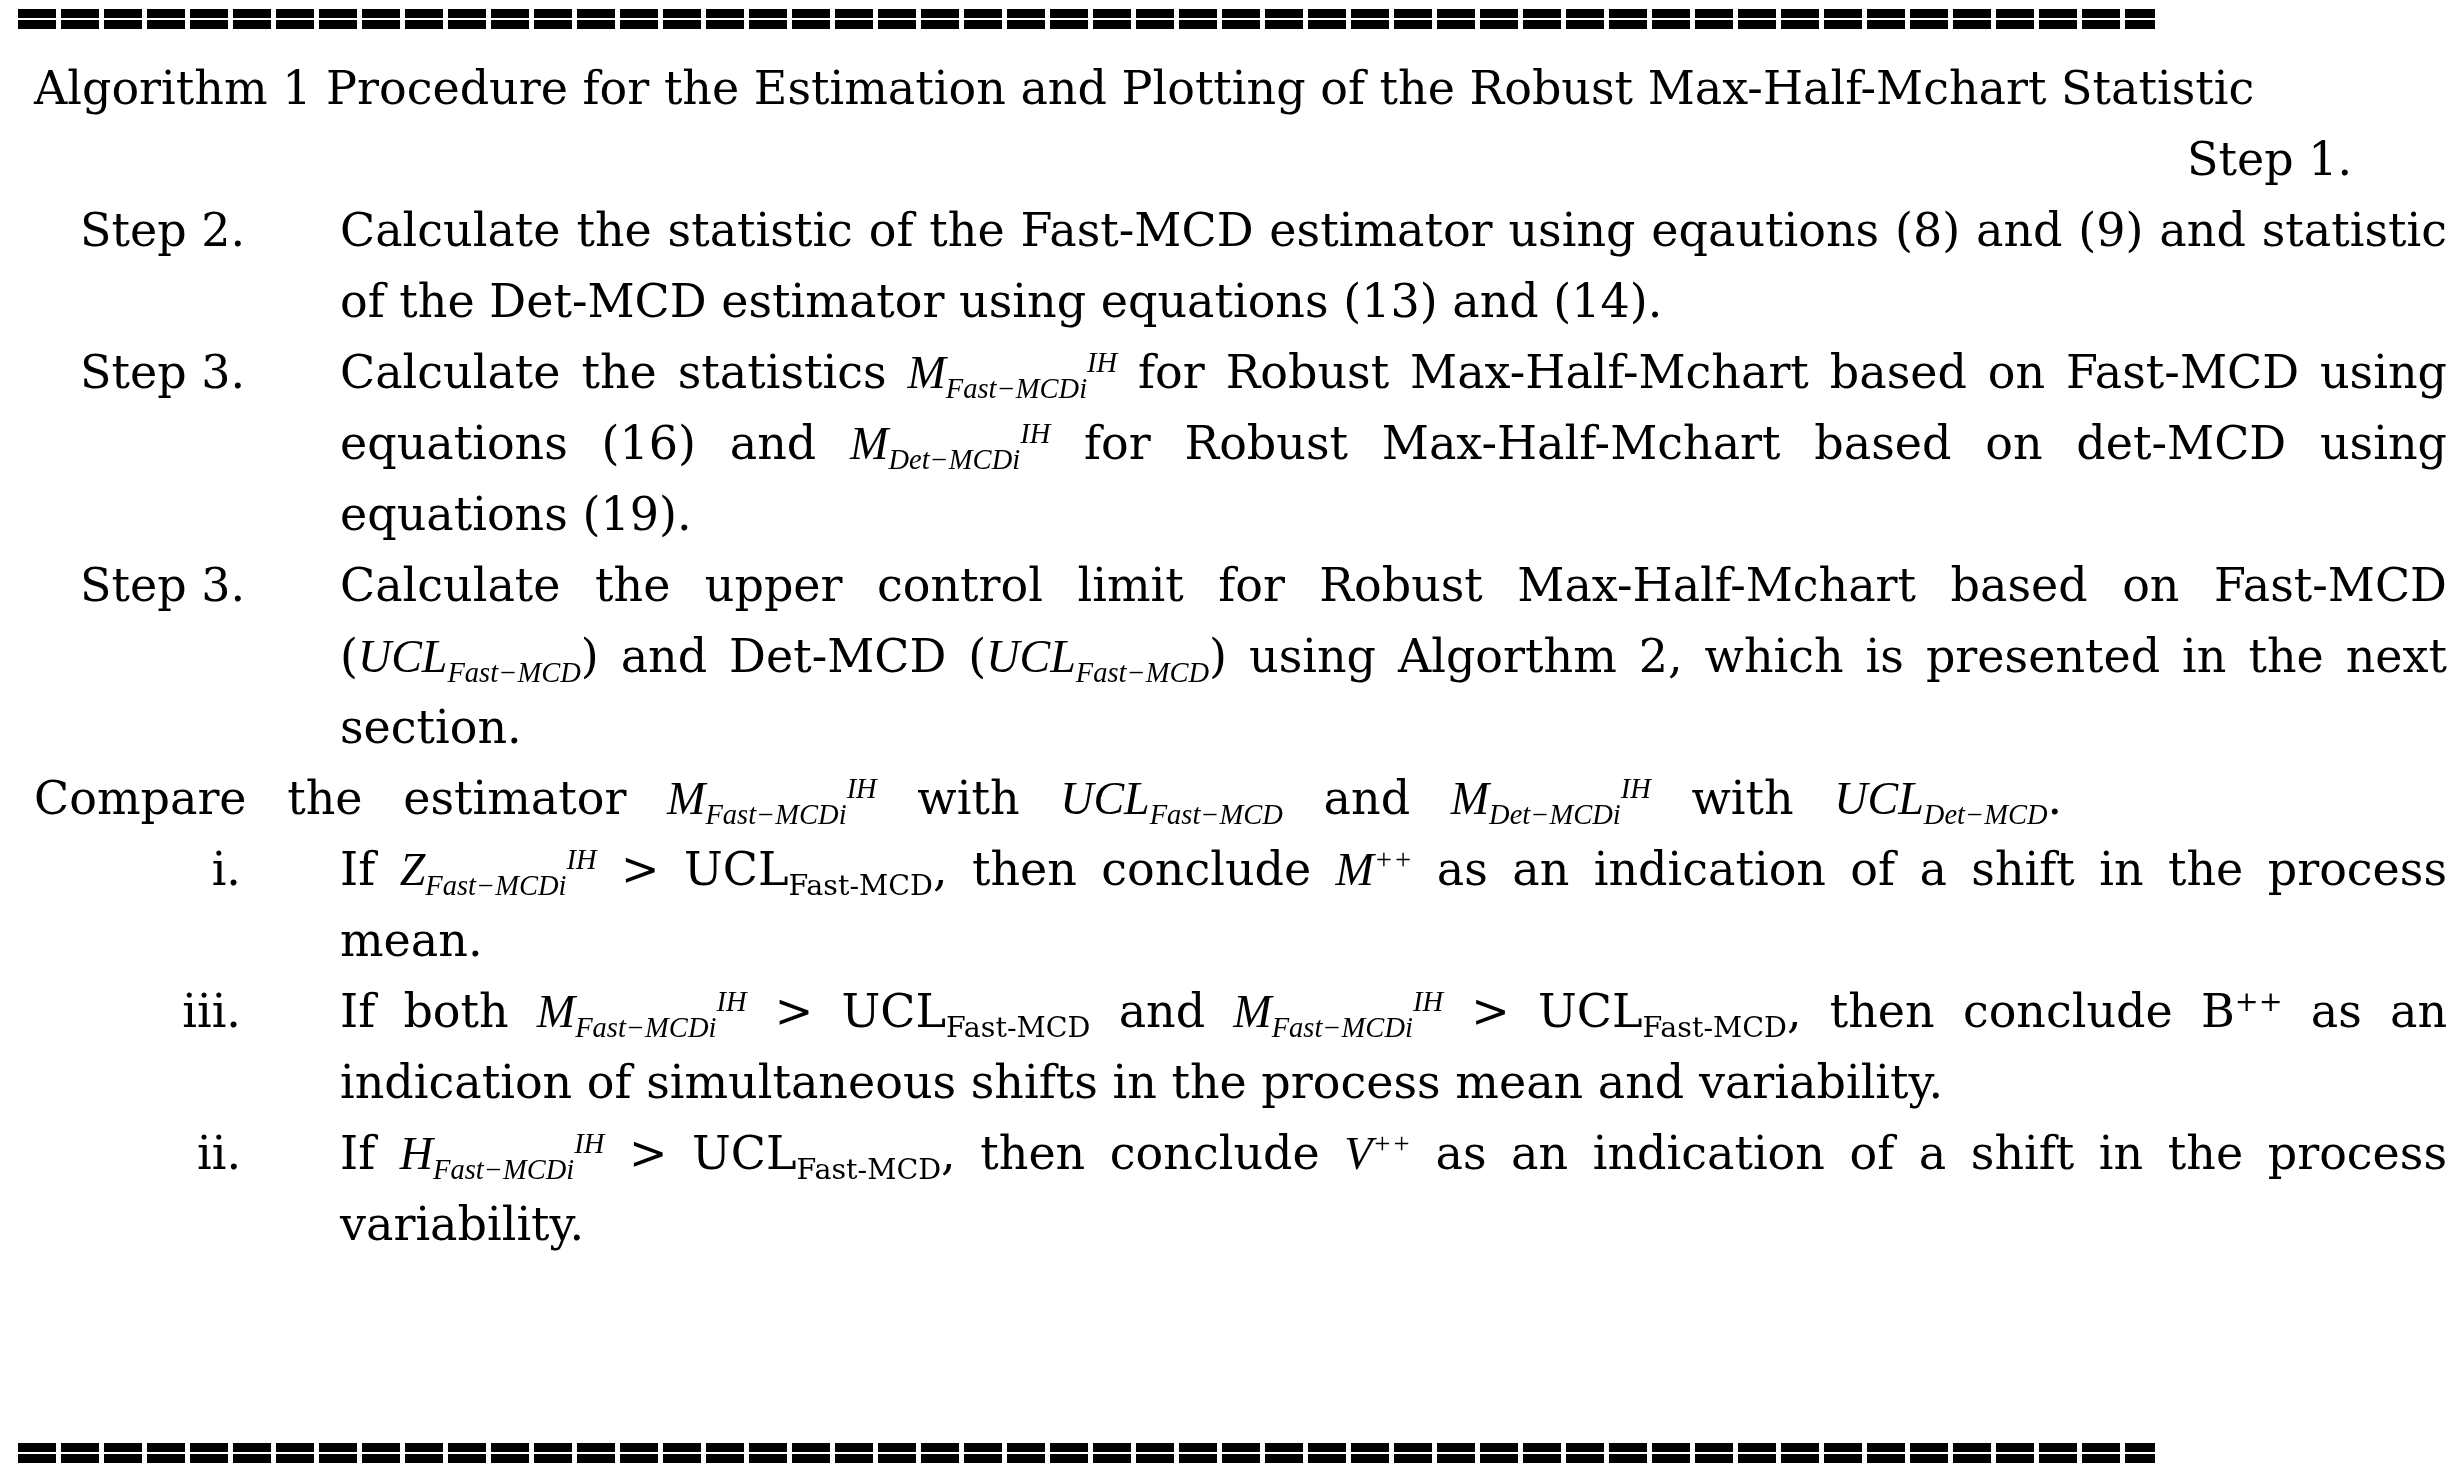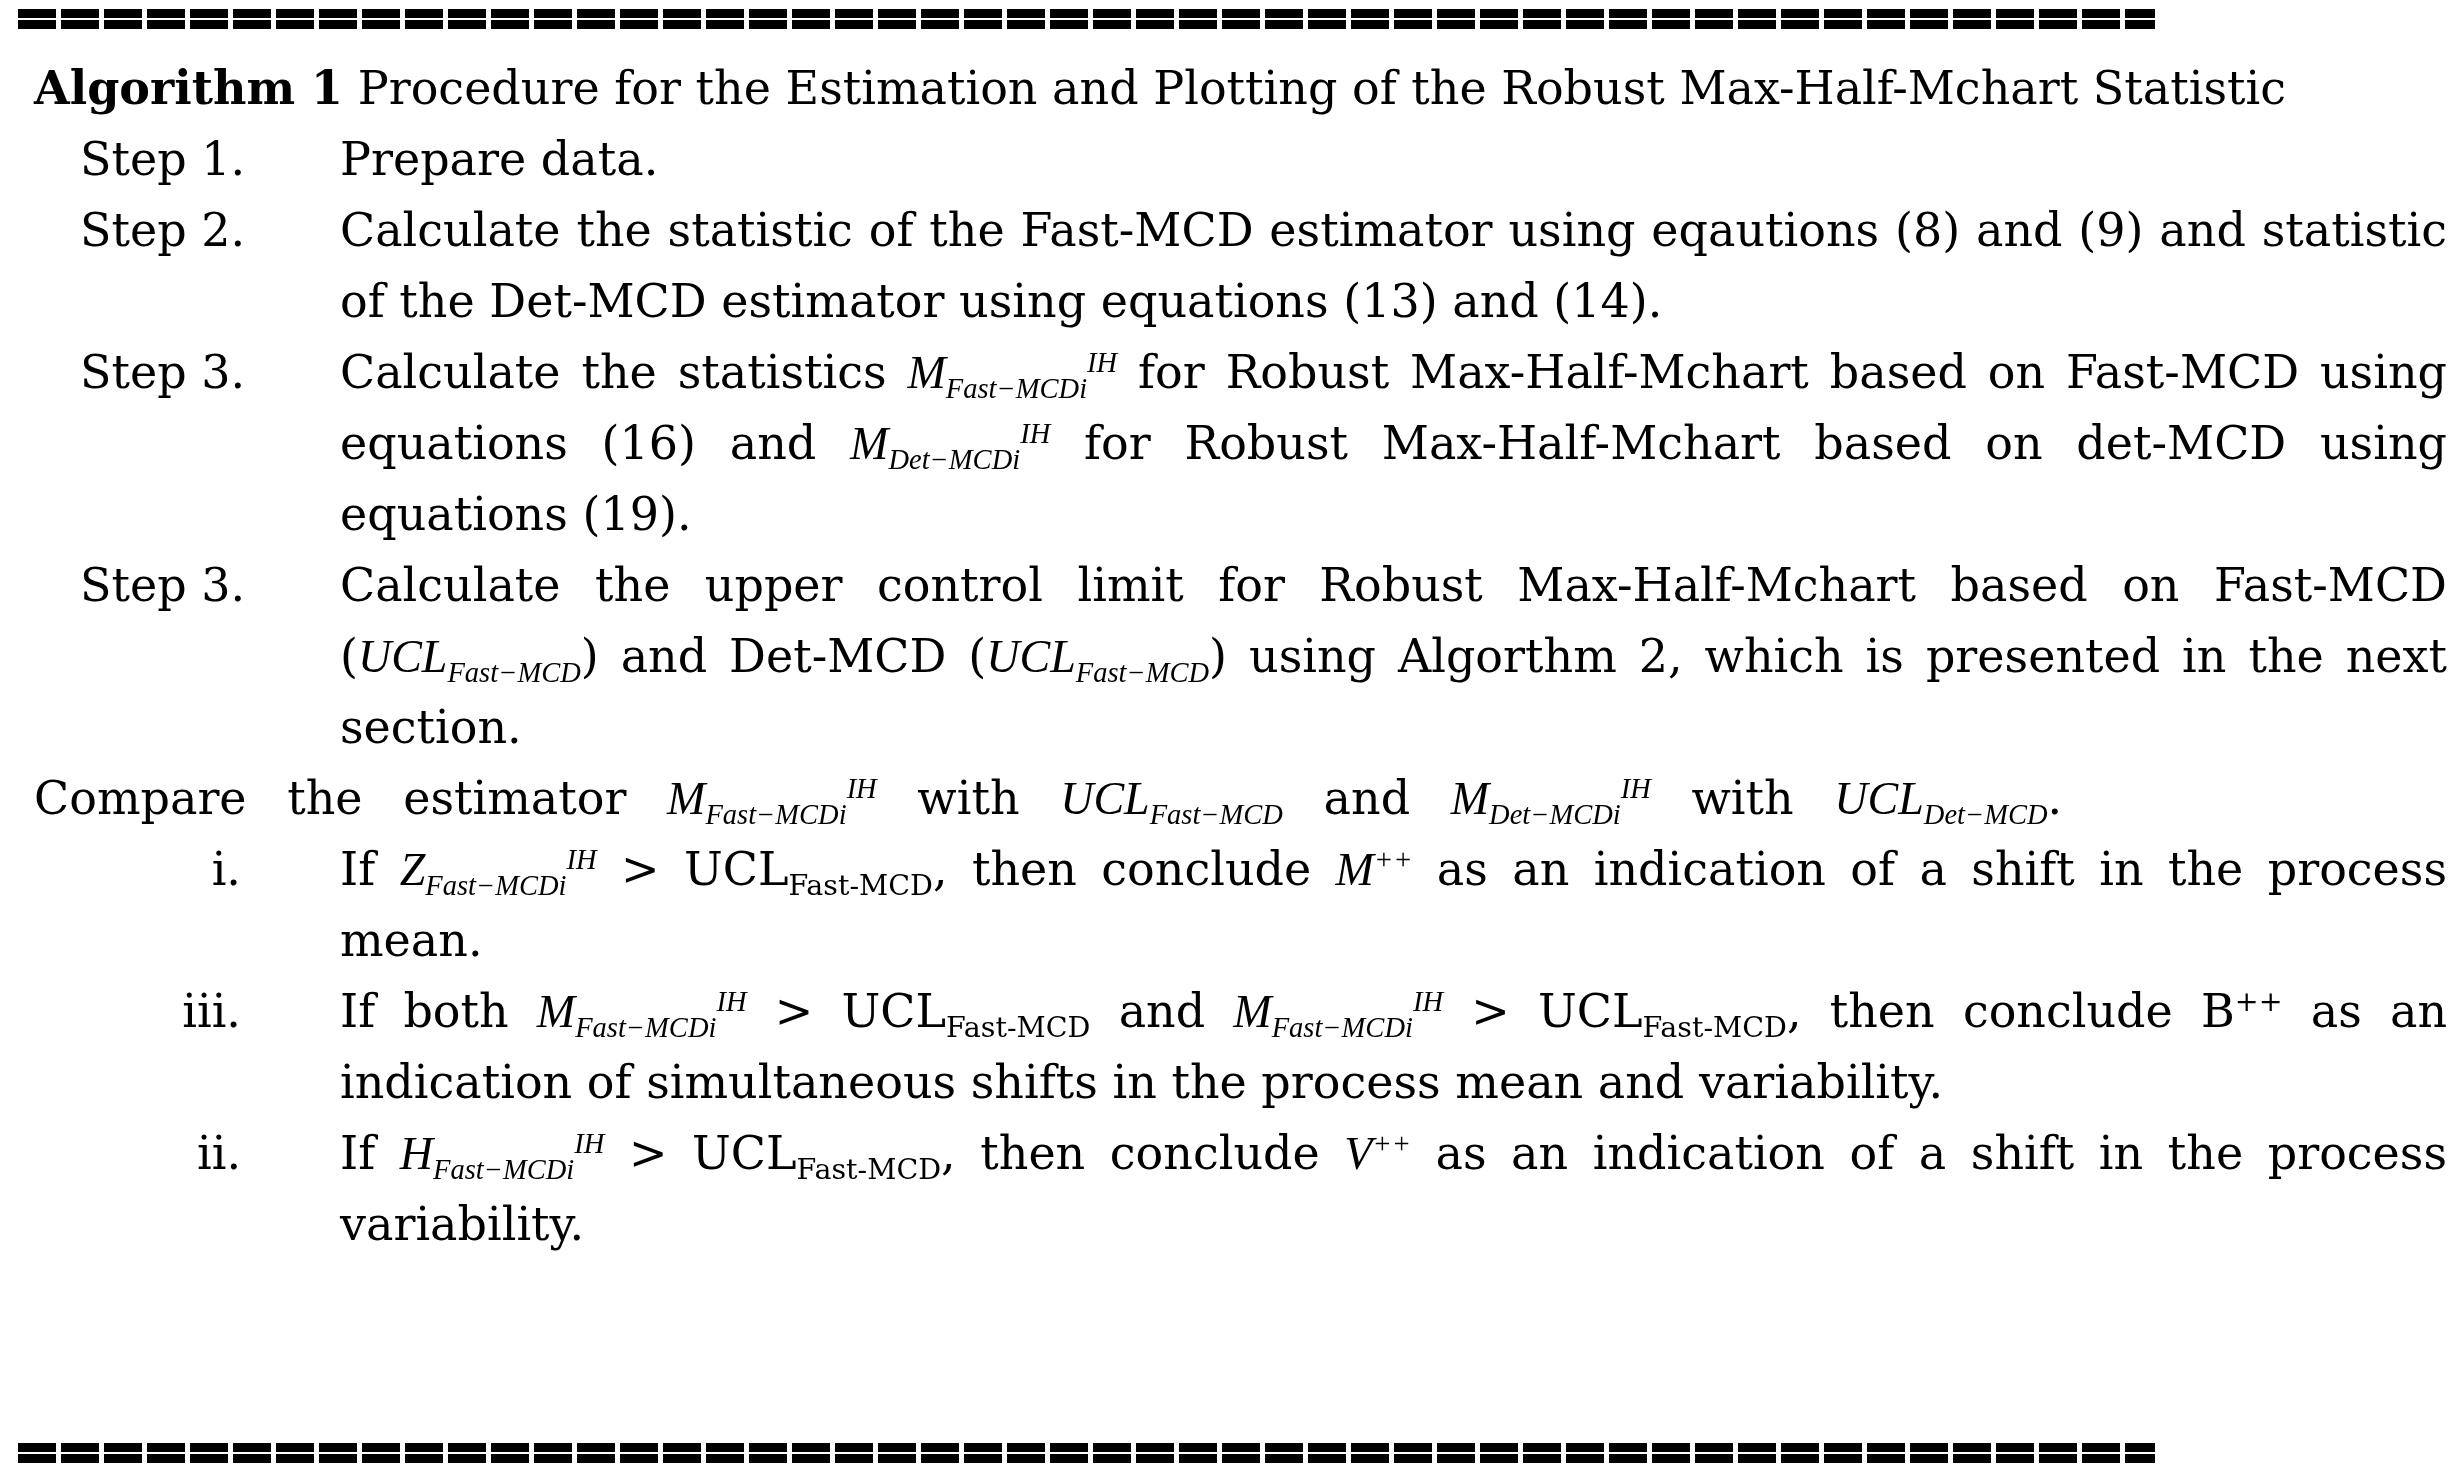--- a/index.html
+++ b/index.html
@@ -5,40 +5,39 @@
   html, body { margin:0; padding:0; background:#ffffff; }
   body { width:2462px; height:1483px; position:relative; overflow:hidden;
          font-family:"DejaVu Serif", "Liberation Serif", serif; color:#000; }
   .rule { position:absolute; left:18.4px; width:2137px; height:9.2px;
           background-image: repeating-linear-gradient(90deg,#000 0 38px,#fff 38px 43px); }
   .rule.r1 { top:9.2px; } .rule.r2 { top:20px; }
   .rule.r3 { top:1443px; } .rule.r4 { top:1454px; }
   .block { position:absolute; left:34px; top:53px; width:2413px;
            font-size:46px; line-height:71px; }
   .title { white-space:nowrap; }
-  .title b { font-weight:bold; }
+  .title b { font-weight:normal; }
   .row { display:flex;justify-content:flex-end; }
   .lbl { width:306px; flex:none; padding-left:46px; box-sizing:border-box; white-space:nowrap; }
   .lbl.sub { text-align:right; padding-right:99px; padding-left:0; }
   .body { flex:1; text-align:justify; text-align-last:left; }
   .m { font-style:italic; font-family:Liberation Serif, serif; }
   sub, sup { font-size:62%; line-height:0; }
 </style>
 </head>
 <body>
 
 <div class="rule r1"></div>
 <div class="rule r2"></div>
 
 <div class="block">
   <div class="title"><b>Algorithm 1</b> <span>Procedure for the Estimation and Plotting of the Robust Max-Half-Mchart Statistic</span></div>
 
   <div class="row">
     <div class="lbl">Step 1.</div>
-    <div class="body">Prepare data.</div>
   </div>
 
   <div class="row">
     <div class="lbl">Step 2.</div>
     <div class="body">Calculate the statistic of the Fast-MCD estimator using eqautions (8) and (9) and statistic of the Det-MCD estimator using equations (13) and (14).</div>
   </div>
 
   <div class="row">
     <div class="lbl">Step 3.</div>
     <div class="body">

